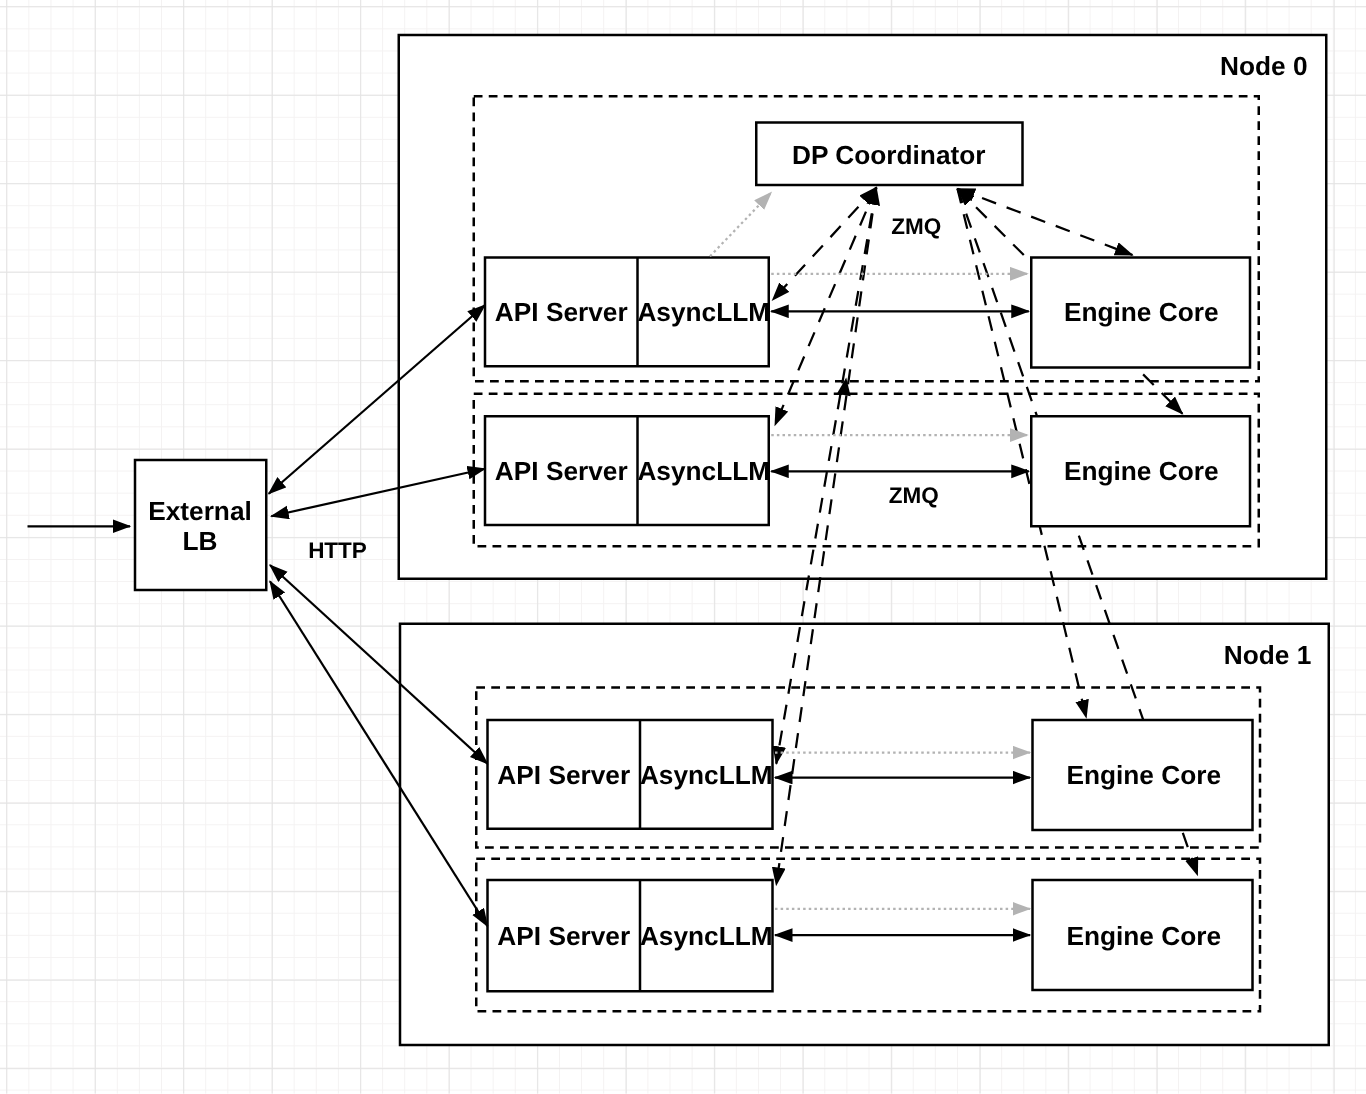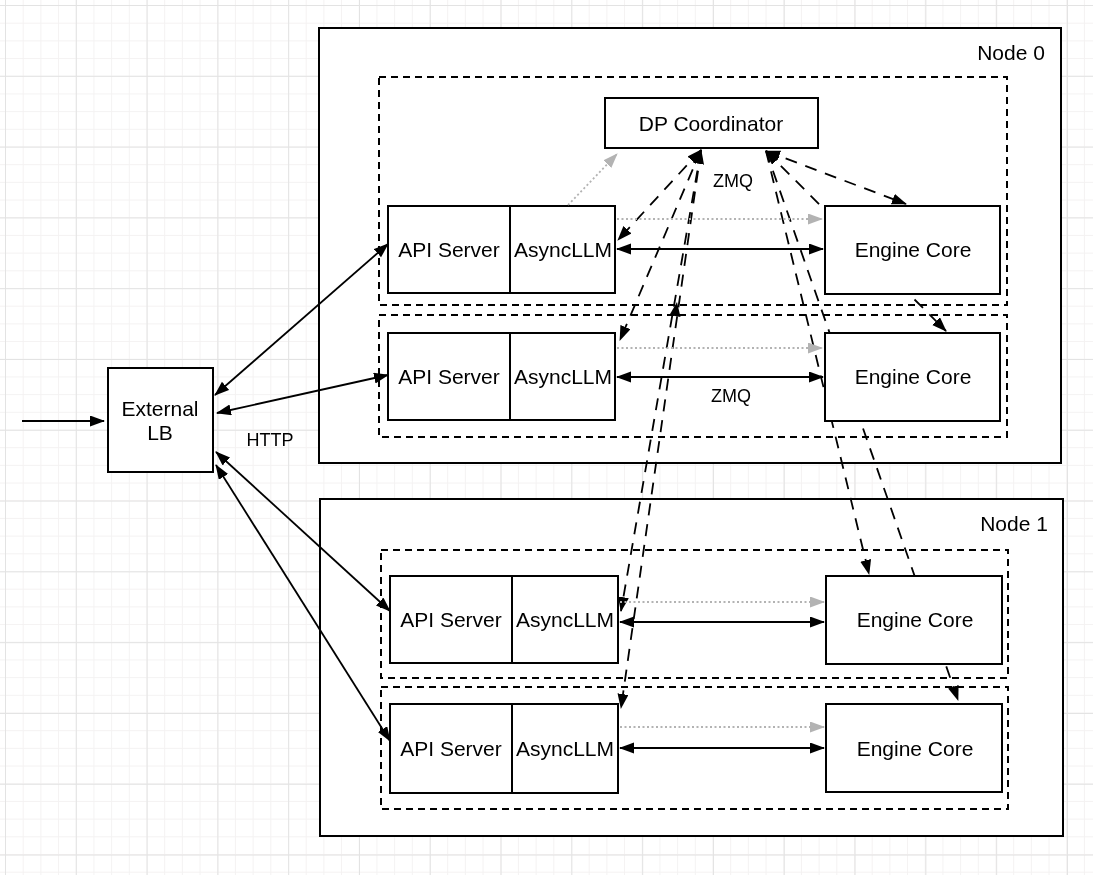--- a/index.html
+++ b/index.html
@@ -11,20 +11,21 @@
   #canvas{
     position:relative;width:1093px;height:875px;overflow:hidden;
     background-color:#ffffff;
     background-image:
       linear-gradient(#e3e3e3 1px, transparent 1px),
       linear-gradient(90deg, #e3e3e3 1px, transparent 1px),
       linear-gradient(#f4f2f2 1px, transparent 1px),
       linear-gradient(90deg, #f4f2f2 1px, transparent 1px);
     background-size:70.8px 70.8px,70.8px 70.8px,17.7px 17.7px,17.7px 17.7px;
     background-position:5px 5px;
+    font-weight:bold;
   }
   svg{position:absolute;left:0;top:0;}
   text{
     font-family:"Liberation Sans", sans-serif;
     fill:#000000;
     font-size:21px;
   }
   text.small{font-size:18px;}
   .box{fill:#ffffff;stroke:#000000;stroke-width:2;}
   .replica{fill:none;stroke:#000000;stroke-width:2;stroke-dasharray:7 5;}

